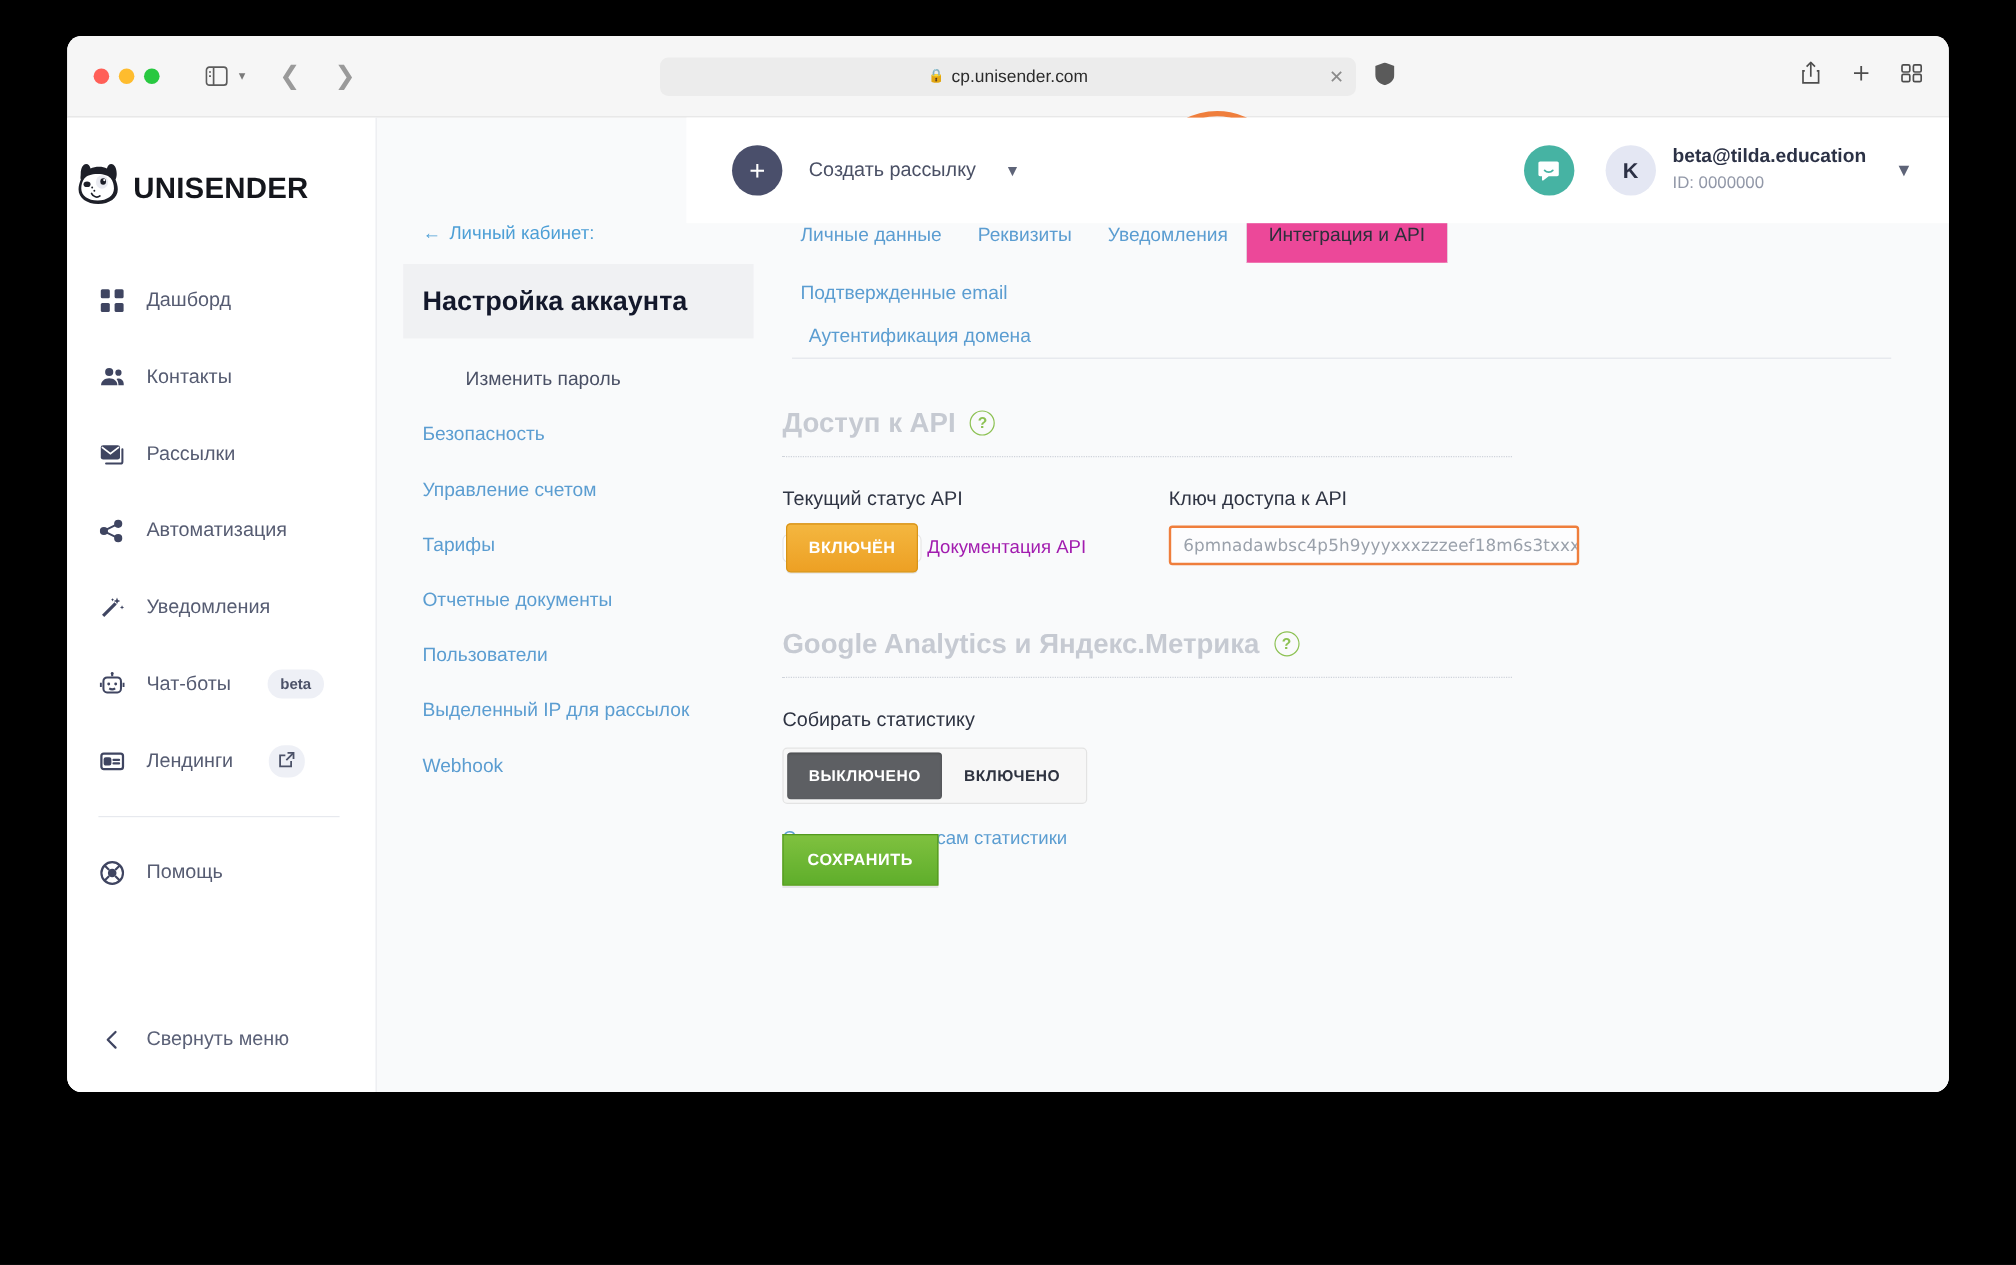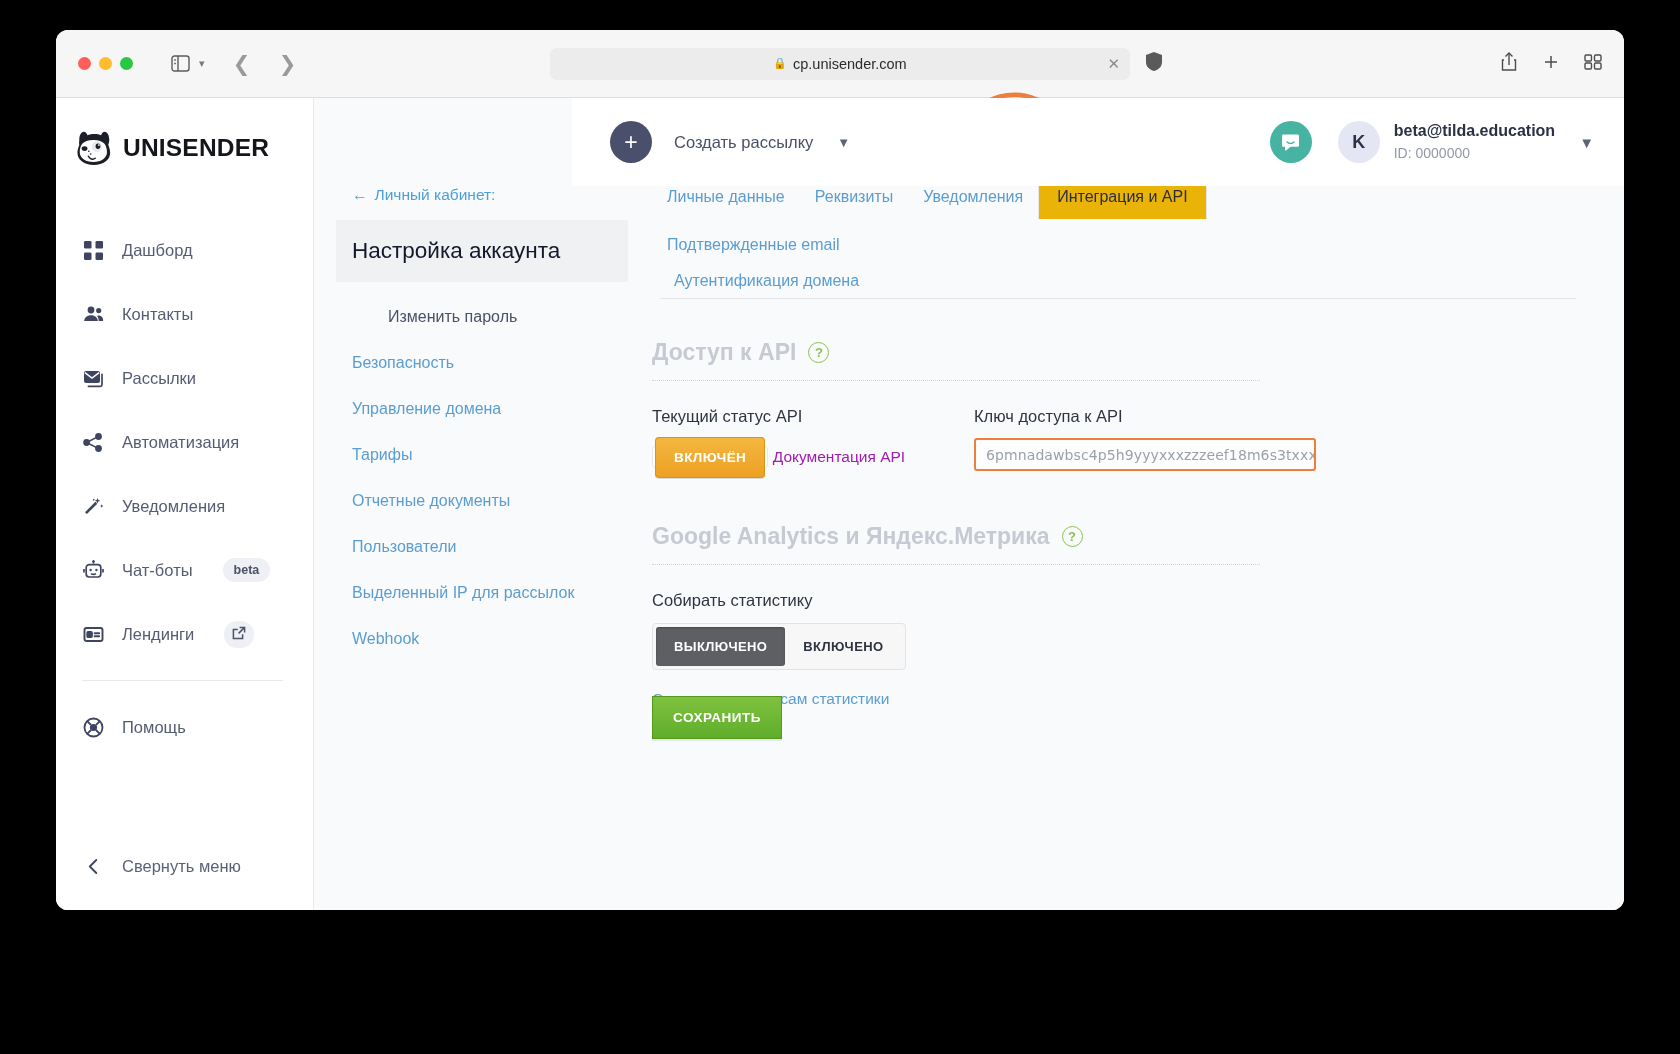--- a/index.html
+++ b/index.html
@@ -77,22 +77,22 @@
 
   
   .sidebar {
     width: 258px; flex-shrink: 0;
     background: #ffffff;
     border-right: 1px solid #e7e9ee;
     padding-top: 18px;
     position: relative;
   }
   .brand {
-    display: flex; align-items: center; gap: 11px;
-    padding: 8px 0 0 16px; height: 56px;
+    display: flex; align-items: flex-end; gap: 11px;
+    padding: 8px 0 0 4px; height: 56px;
   }
   .brand-mark { width: 40px; height: 38px; flex-shrink: 0; }
   .brand-name {
     font-size: 24.5px; font-weight: 700; color: #14161c;
     letter-spacing: .2px;
   }
 
   .nav { margin-top: 46px; padding: 0 0 0 26px; }
   .nav-item {
     display: flex; align-items: center; gap: 18px;
@@ -135,21 +135,21 @@
   .subnav { width: 330px; flex-shrink: 0; padding: 88px 0 0 38px; }
   .crumb {
     color: #4d9fd6; font-size: 15.5px; margin-bottom: 16px;
     display: inline-flex; gap: 7px; cursor: pointer;
   }
   .subnav-title {
     background: #f0f1f3;
     margin-left: -16px;
     padding: 18px 16px 18px 16px;
     width: 292px;
-    font-size: 22.5px; font-weight: 400; color: #13182b;
+    font-size: 22.5px; font-weight: 700; color: #13182b;
   }
   .sub-sub {
     padding: 26px 0 0 36px;
     font-size: 16px; color: #4a5065;
     cursor: pointer;
   }
   .subnav-list { margin-top: 28px; display: flex; flex-direction: column; gap: 28px; }
   .subnav-link { font-size: 16px; color: #5b9dd1; cursor: pointer; }
 
   
@@ -160,21 +160,21 @@
     display: flex; flex-wrap: wrap; align-items: flex-end;
     gap: 0; row-gap: 6px; max-width: 680px;
   }
   .tab {
     font-size: 16px; color: #5b9dd1;
     padding: 12px 15px;
     cursor: pointer;
     white-space: nowrap;
   }
   .tab.active {
-    background: #eab308;
+    background: #ec4899;
     color: #2b2f3a;
     border: 1px solid #e3e5ea;
     border-bottom: none;
     border-radius: 4px 4px 0 0;
     padding: 13px 18px;
     position: relative;
     z-index: 3;
     margin-bottom: -1px;
     text-align: right;
   }
@@ -562,21 +562,21 @@
 
       <div class="subnav">
         <div class="crumb">
           <span>←</span>
           <span>Личный кабинет:</span>
         </div>
         <div class="subnav-title">Настройка аккаунта</div>
         <div class="sub-sub">Изменить пароль</div>
         <div class="subnav-list">
           <span class="subnav-link">Безопасность</span>
-          <span class="subnav-link">Управление домена</span>
+          <span class="subnav-link">Управление счетом</span>
           <span class="subnav-link">Тарифы</span>
           <span class="subnav-link">Отчетные документы</span>
           <span class="subnav-link">Пользователи</span>
           <span class="subnav-link">Выделенный IP для рассылок</span>
           <span class="subnav-link">Webhook</span>
         </div>
       </div>
 
       <div class="main">
 

